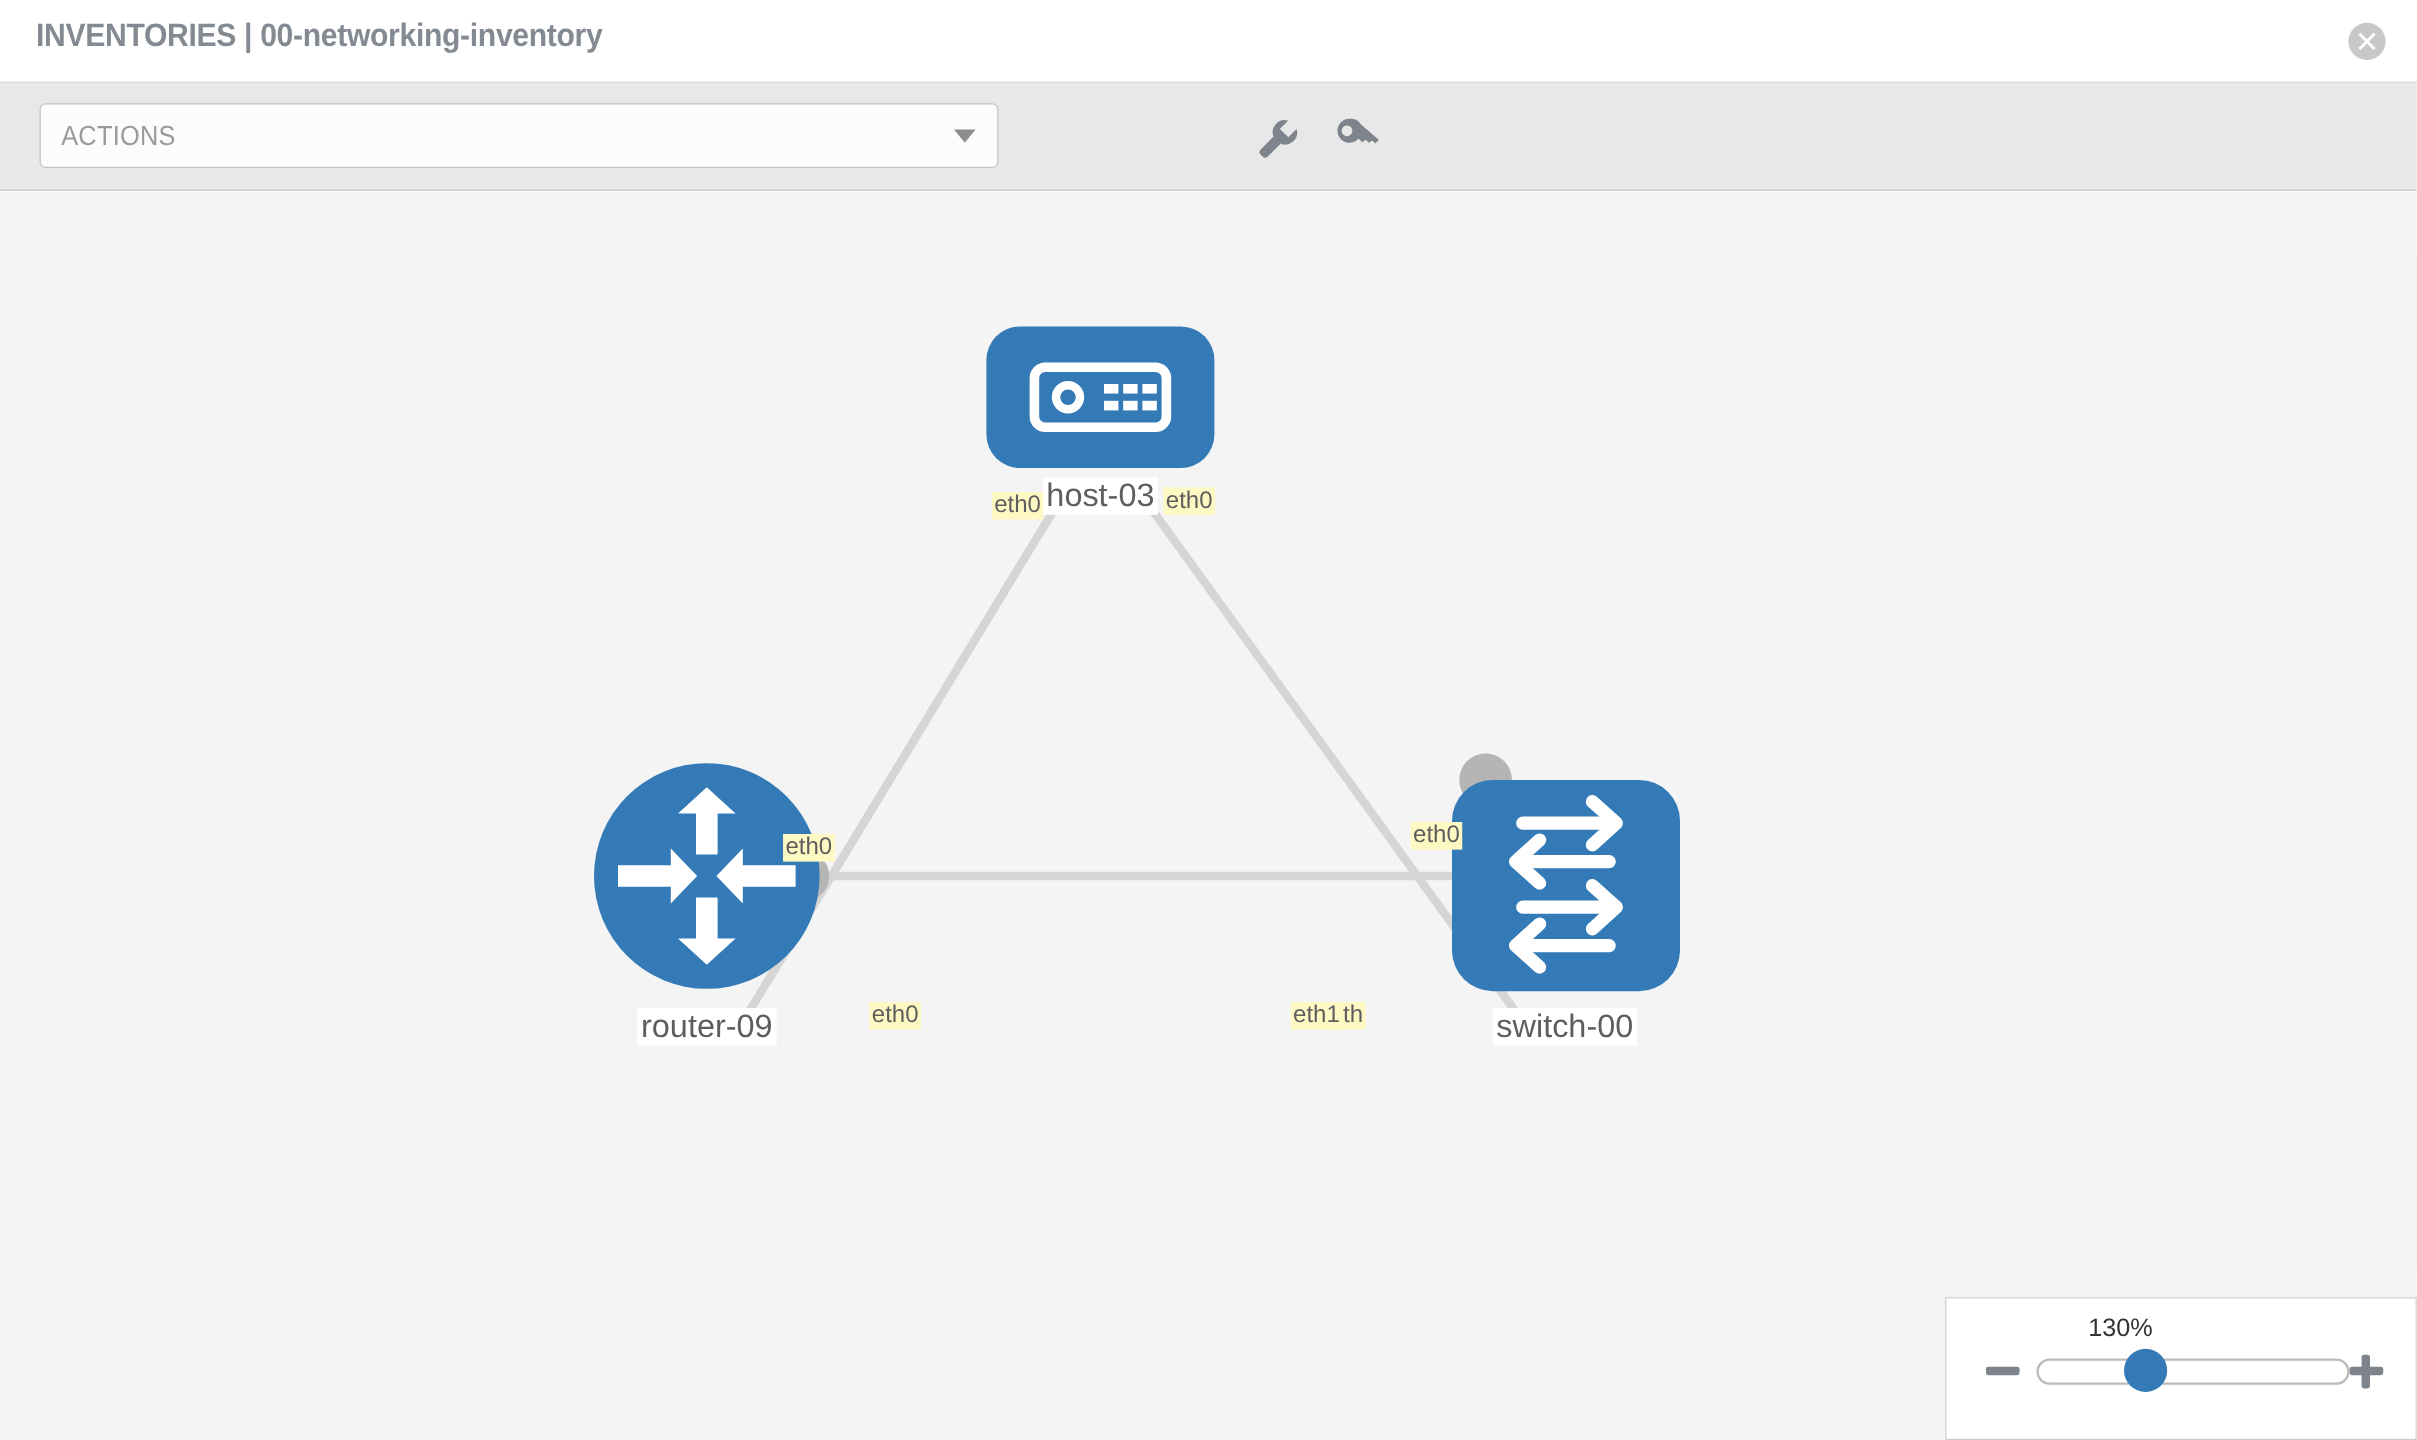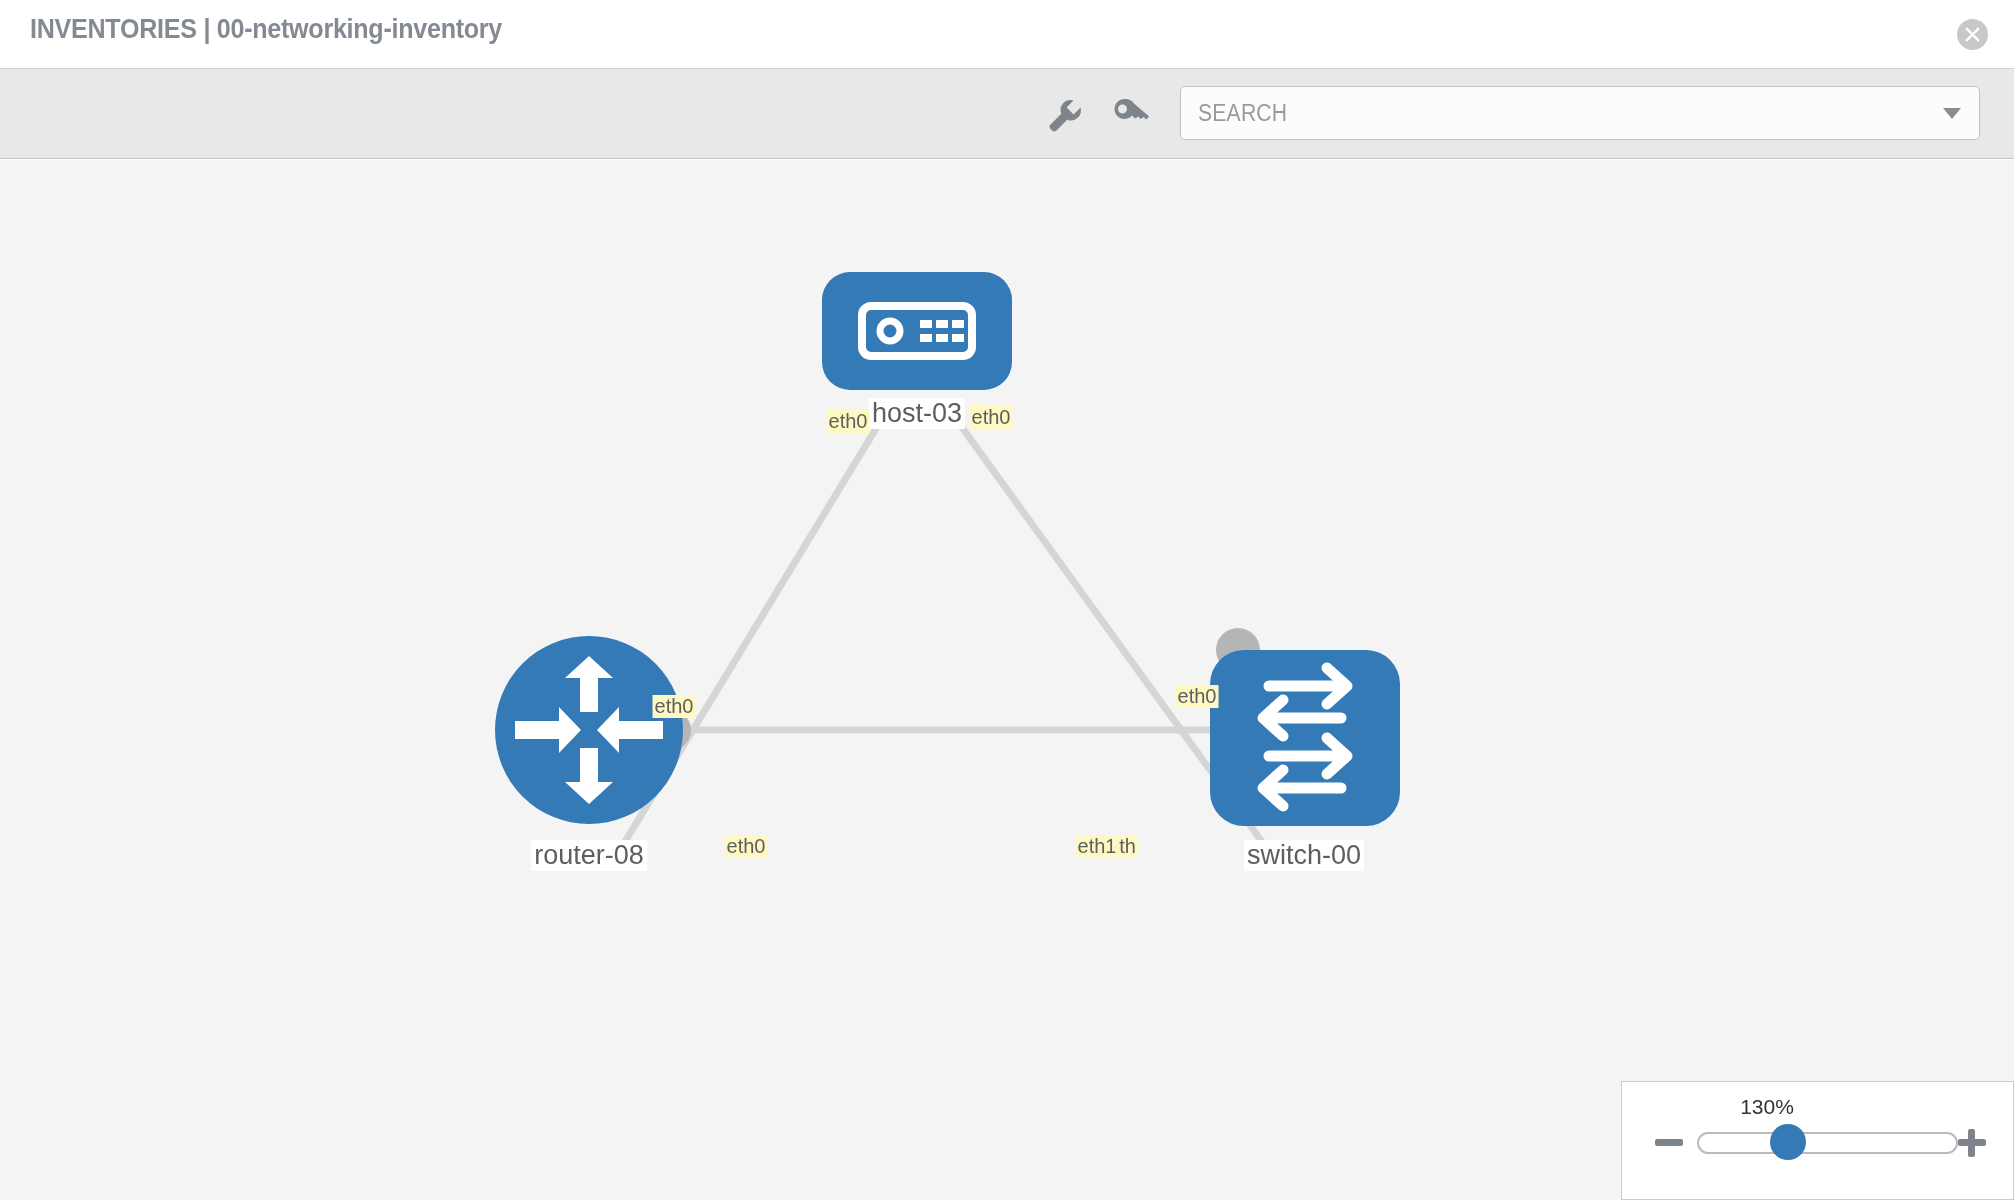--- a/index.html
+++ b/index.html
@@ -196,41 +196,41 @@
     <div class="page-title">INVENTORIES | 00-networking-inventory</div>
     <div class="close-btn">
       <svg width="31" height="31" viewBox="0 0 31 31">
         <path d="M10 8.3 L15.5 13.8 L21 8.3 L22.7 10 L17.2 15.5 L22.7 21 L21 22.7 L15.5 17.2 L10 22.7 L8.3 21 L13.8 15.5 L8.3 10 Z" fill="#ffffff"></path>
       </svg>
     </div>
   </div>
 
   <div class="toolbar"></div>
 
+  <div class="actions-select">
+    <div class="label">ACTIONS</div>
+    <div class="caret"></div>
+  </div>
 
   <div class="tool-icon wrench">
     <svg width="40" height="40" viewBox="0 0 40 40">
       <g fill="#7e848c">
         <path d="M30.5 6.5 a10 10 0 0 0 -12.2 13.3 L7.6 30.5 a3.1 3.1 0 0 0 0 4.4 l1.5 1.5 a3.1 3.1 0 0 0 4.4 0 L24.2 25.7 A10 10 0 0 0 37.5 13.5 L30.6 20.4 L23.6 13.4 L30.5 6.5 Z"></path>
       </g>
     </svg>
   </div>
 
   <div class="tool-icon key">
     <svg width="40" height="40" viewBox="0 0 40 40">
       <g fill="#7e848c">
         <path d="M14.5 5 a10 10 0 1 0 7.6 16.5 l3.0 3.0 l3.2 -2.0 l2.2 2.4 l3.2 -1.9 l2.4 2.6 l3.0 -3.0 L24.0 9.5 A10 10 0 0 0 14.5 5 Z M12.5 10.5 a4.5 4.5 0 1 1 0 9 a4.5 4.5 0 0 1 0 -9 Z"></path>
       </g>
     </svg>
   </div>
 
-  <div class="search-box">
-    <div class="label">SEARCH</div>
-    <div class="caret"></div>
-  </div>
 
   <div class="canvas">
 
     <svg class="graph" viewBox="0 0 2014 1040">
 
       <g>
         <line x1="880" y1="262" x2="620" y2="690" stroke="#d5d5d5" stroke-width="7"></line>
         <line x1="958" y1="262" x2="1268" y2="690" stroke="#d5d5d5" stroke-width="7"></line>
         <line x1="680" y1="570" x2="1230" y2="570" stroke="#d5d5d5" stroke-width="7"></line>
       </g>
@@ -287,21 +287,21 @@
           <line x1="-36" y1="18" x2="40" y2="18"></line>
           <polyline points="22,0 42,18 22,36"></polyline>
 
           <line x1="36" y1="50" x2="-40" y2="50"></line>
           <polyline points="-22,32 -42,50 -22,68"></polyline>
         </g>
       </g>
     </svg>
 
     <div class="node-label" style="left:917px; top:238px;">host-03</div>
-    <div class="node-label" style="left:589px; top:680px;">router-08</div>
+    <div class="node-label" style="left:589px; top:680px;">router-09</div>
     <div class="node-label" style="left:1304px; top:680px;text-align:center;">switch-00</div>
 
     <div class="edge-label" style="left:848px; top:250px;">eth0</div>
     <div class="edge-label" style="left:991px; top:246px;">eth0</div>
     <div class="edge-label" style="left:674px; top:535px;">eth0</div>
     <div class="edge-label" style="left:1197px; top:525px;">eth0</div>
     <div class="edge-label" style="left:746px; top:675px;">eth0</div>
     <div class="edge-label" style="left:1122px; top:675px;">eth</div>
     <div class="edge-label" style="left:1097px; top:675px;">eth1</div>
   </div>

